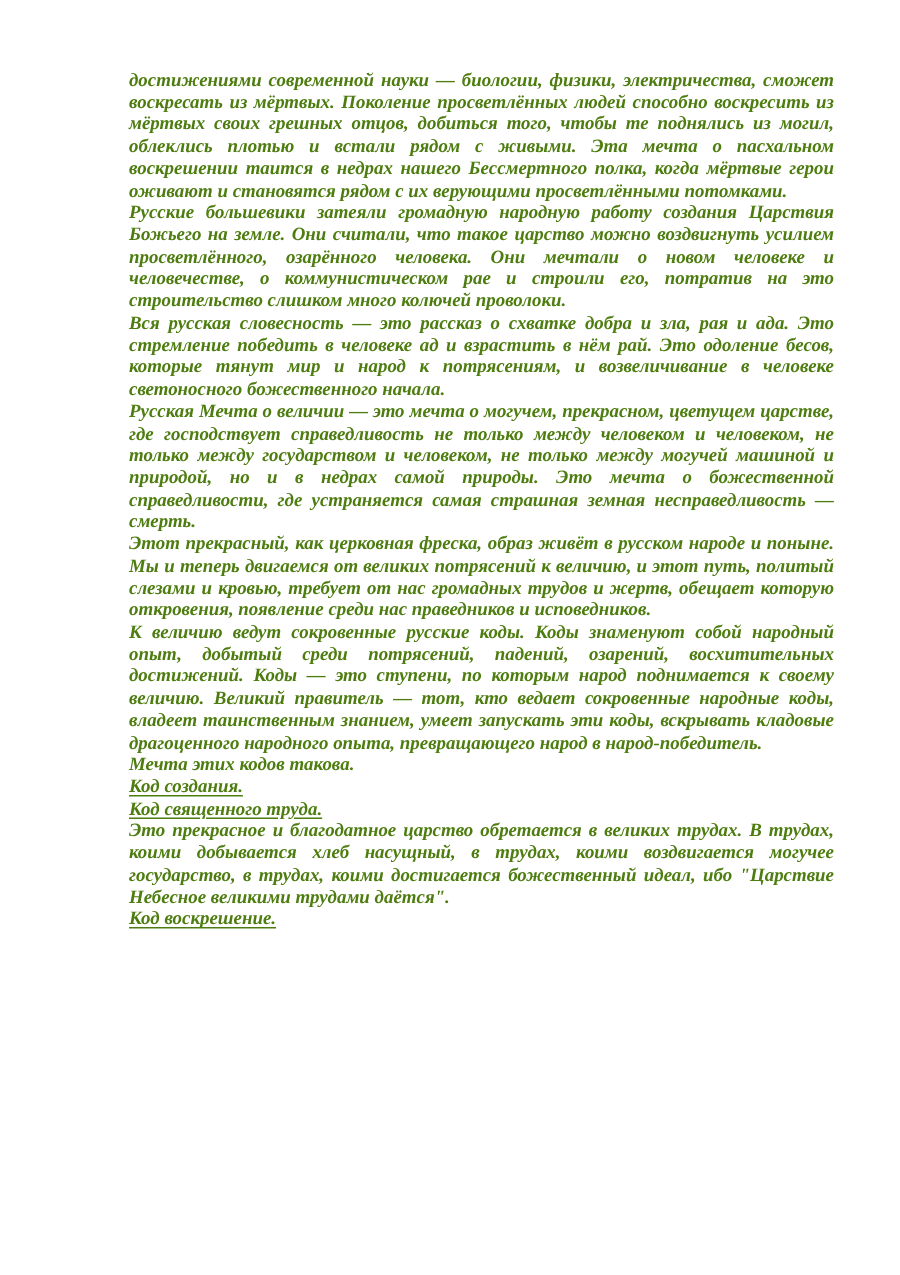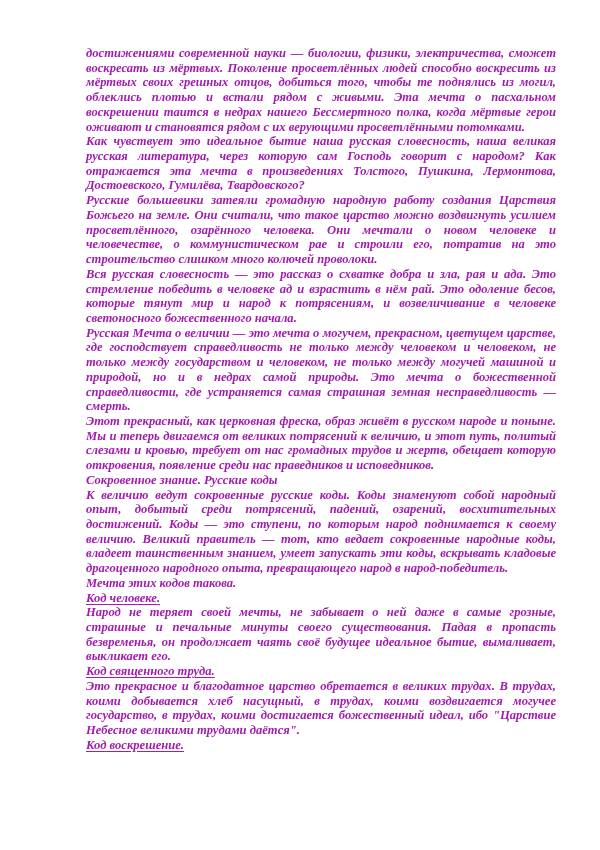--- a/index.html
+++ b/index.html
@@ -16,21 +16,21 @@
   .page {
     position: absolute;
     left: 86px;
     top: 46px;
     width: 470px;
     font-family: "Liberation Serif", "DejaVu Serif", serif;
     font-style: italic;
     font-weight: bold;
     font-size: 12.6px;
     line-height: 14.72px;
-    color: #a21caf;
+    color: #4d7c0f;
   }
   .para {
     margin: 0;
     text-align: justify;
     text-align-last: left;
     hyphens: none;
   }
   .heading {
     margin: 0;
     text-align: left;
@@ -38,26 +38,23 @@
   .heading.underline {
     text-decoration: underline;
     text-underline-offset: 2px;
   }
 </style>
 </head>
 <body>
 
 <div class="page">
   <p class="para">достижениями современной науки — биологии, физики, электричества, сможет воскресать из мёртвых. Поколение просветлённых людей способно воскресить из мёртвых своих грешных отцов, добиться того, чтобы те поднялись из могил, облеклись плотью и встали рядом с живыми. Эта мечта о пасхальном воскрешении таится в недрах нашего Бессмертного полка, когда мёртвые герои оживают и становятся рядом с их верующими просветлёнными потомками.</p>
-  <p class="para">Как чувствует это идеальное бытие наша русская словесность, наша великая русская литература, через которую сам Господь говорит с народом? Как отражается эта мечта в произведениях Толстого, Пушкина, Лермонтова, Достоевского, Гумилёва, Твардовского?</p>
   <p class="para">Русские большевики затеяли громадную народную работу создания Царствия Божьего на земле. Они считали, что такое царство можно воздвигнуть усилием просветлённого, озарённого человека. Они мечтали о новом человеке и человечестве, о коммунистическом рае и строили его, потратив на это строительство слишком много колючей проволоки.</p>
   <p class="para">Вся русская словесность — это рассказ о схватке добра и зла, рая и ада. Это стремление победить в человеке ад и взрастить в нём рай. Это одоление бесов, которые тянут мир и народ к потрясениям, и возвеличивание в человеке светоносного божественного начала.</p>
   <p class="para">Русская Мечта о величии — это мечта о могучем, прекрасном, цветущем царстве, где господствует справедливость не только между человеком и человеком, не только между государством и человеком, не только между могучей машиной и природой, но и в недрах самой природы. Это мечта о божественной справедливости, где устраняется самая страшная земная несправедливость — смерть.</p>
   <p class="para">Этот прекрасный, как церковная фреска, образ живёт в русском народе и поныне. Мы и теперь двигаемся от великих потрясений к величию, и этот путь, политый слезами и кровью, требует от нас громадных трудов и жертв, обещает которую откровения, появление среди нас праведников и исповедников.</p>
-  <p class="heading">Сокровенное знание. Русские коды</p>
   <p class="para">К величию ведут сокровенные русские коды. Коды знаменуют собой народный опыт, добытый среди потрясений, падений, озарений, восхитительных достижений. Коды — это ступени, по которым народ поднимается к своему величию. Великий правитель — тот, кто ведает сокровенные народные коды, владеет таинственным знанием, умеет запускать эти коды, вскрывать кладовые драгоценного народного опыта, превращающего народ в народ-победитель.</p>
   <p class="heading">Мечта этих кодов такова.</p>
-  <p class="heading underline">Код человеке.</p>
-  <p class="para">Народ не теряет своей мечты, не забывает о ней даже в самые грозные, страшные и печальные минуты своего существования. Падая в пропасть безвременья, он продолжает чаять своё будущее идеальное бытие, вымаливает, выкликает его.</p>
+  <p class="heading underline">Код создания.</p>
   <p class="heading underline">Код священного труда.</p>
   <p class="para">Это прекрасное и благодатное царство обретается в великих трудах. В трудах, коими добывается хлеб насущный, в трудах, коими воздвигается могучее государство, в трудах, коими достигается божественный идеал, ибо "Царствие Небесное великими трудами даётся".</p>
   <p class="heading underline">Код воскрешение.</p>
 </div>
 
 </body></html>

